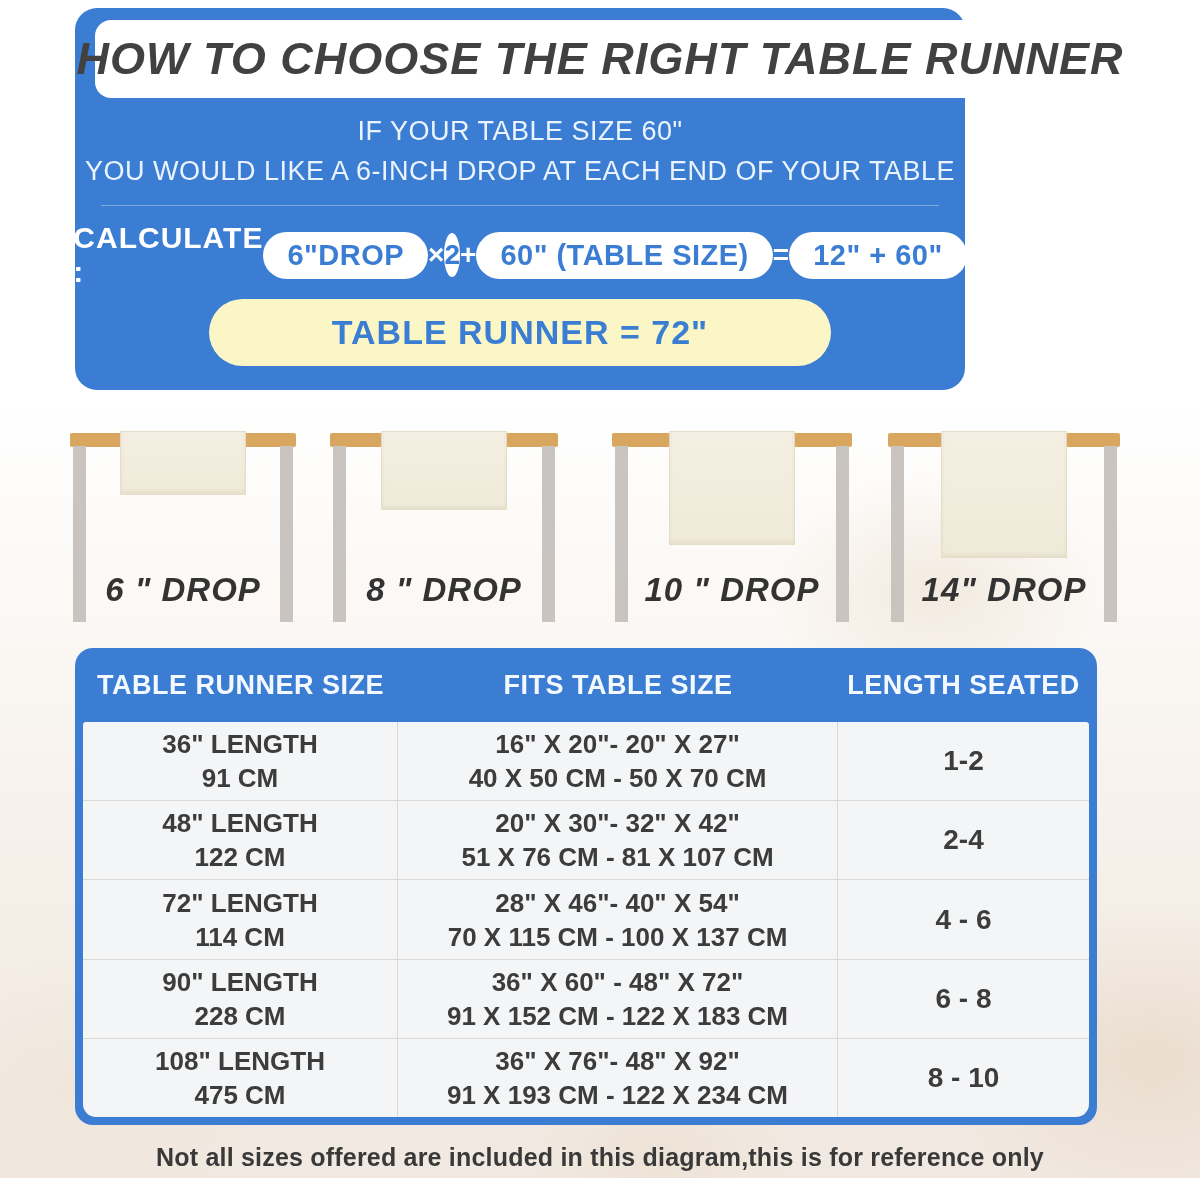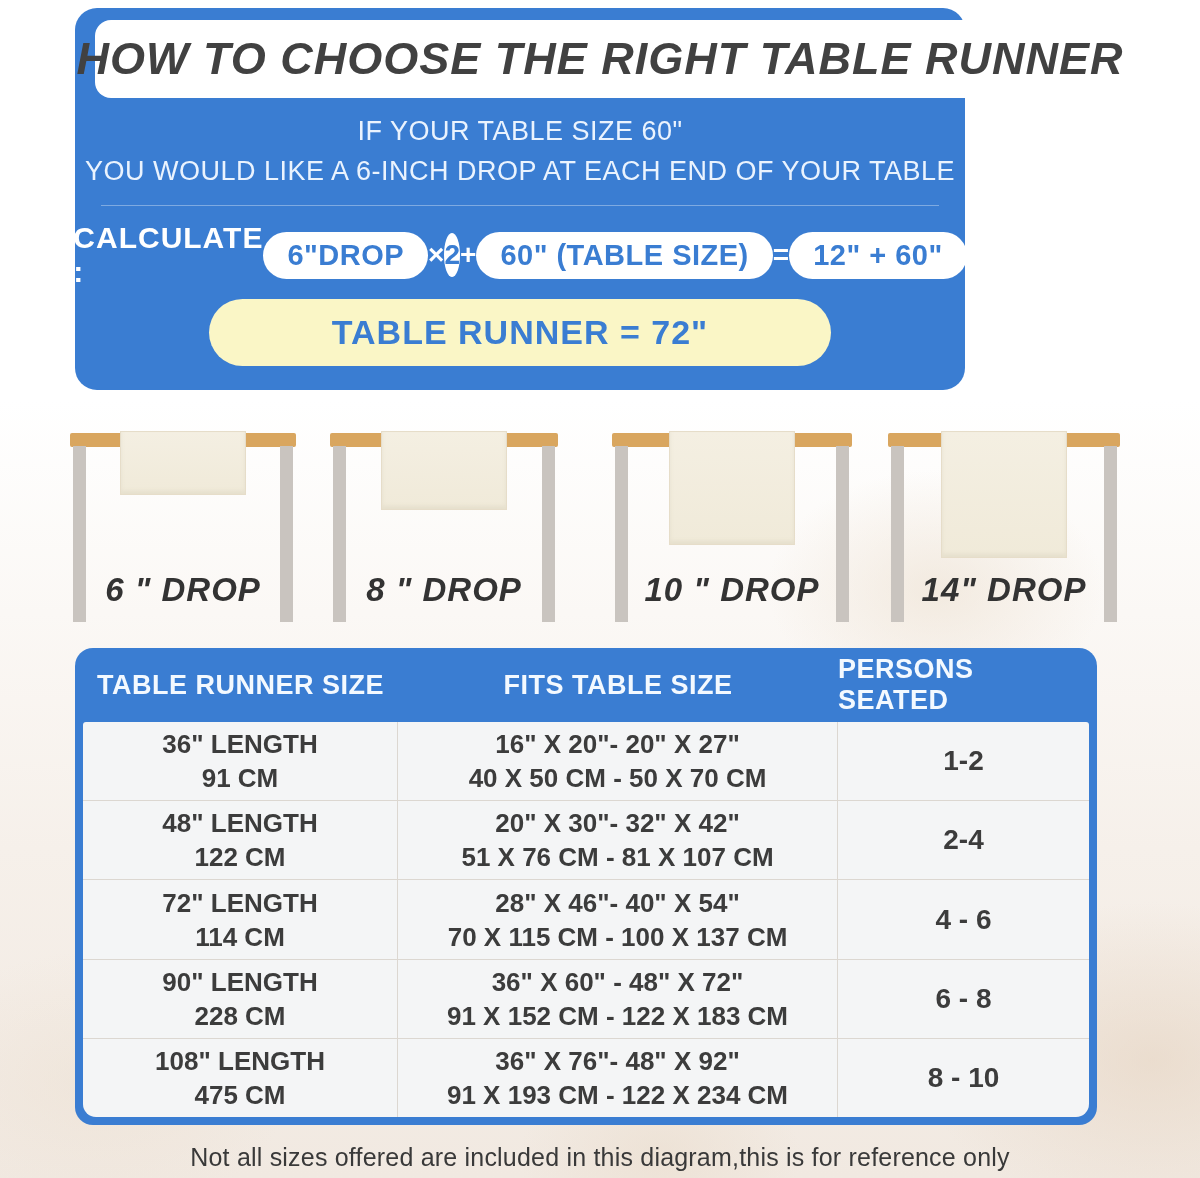--- a/index.html
+++ b/index.html
@@ -106,21 +106,21 @@
   .td { display:flex; flex-direction:column; align-items:center; justify-content:center; }
   .td.c1 { width:315px; border-right:1px solid #dcd7d1; }
   .td.c2 { width:440px; border-right:1px solid #dcd7d1; }
   .td.c3 { flex:1; }
   .cell-line { font-size:26px; font-weight:bold; color:#3c3c3c; line-height:34px;
     text-align:center; white-space:nowrap; }
   .td.c3 .cell-line { font-size:28px; }
 
   .footer-note {
     position:absolute; left:0; width:100%; top:1143px; text-align:center;
-    font-size:25px; font-weight:normal; color:#393939; letter-spacing:.2px;
+    font-size:25px; font-weight:bold; color:#393939; letter-spacing:.2px;
   }
 </style>
 </head>
 <body>
 
 <div class="page">
   <div class="bg-photo"></div>
 
   <div class="hero">
     <div class="title-bar">
@@ -172,21 +172,21 @@
     <div class="table-top"></div>
     <div class="leg l"></div>
     <div class="leg r"></div>
     <div class="drop-label">14" DROP</div>
   </div>
 
   <div class="size-panel">
     <div class="thead">
       <div class="th c1">TABLE RUNNER SIZE</div>
       <div class="th c2">FITS TABLE SIZE</div>
-      <div class="th c3">PERSONS SEATED</div>
+      <div class="th c3">LENGTH SEATED</div>
     </div>
     <div class="tbody">
 
       <div class="trow">
         <div class="td c1">
           <span class="cell-line">36" LENGTH</span>
           <span class="cell-line">91 CM</span>
         </div>
         <div class="td c2">
           <span class="cell-line">16" X 20"- 20" X 27"</span>

